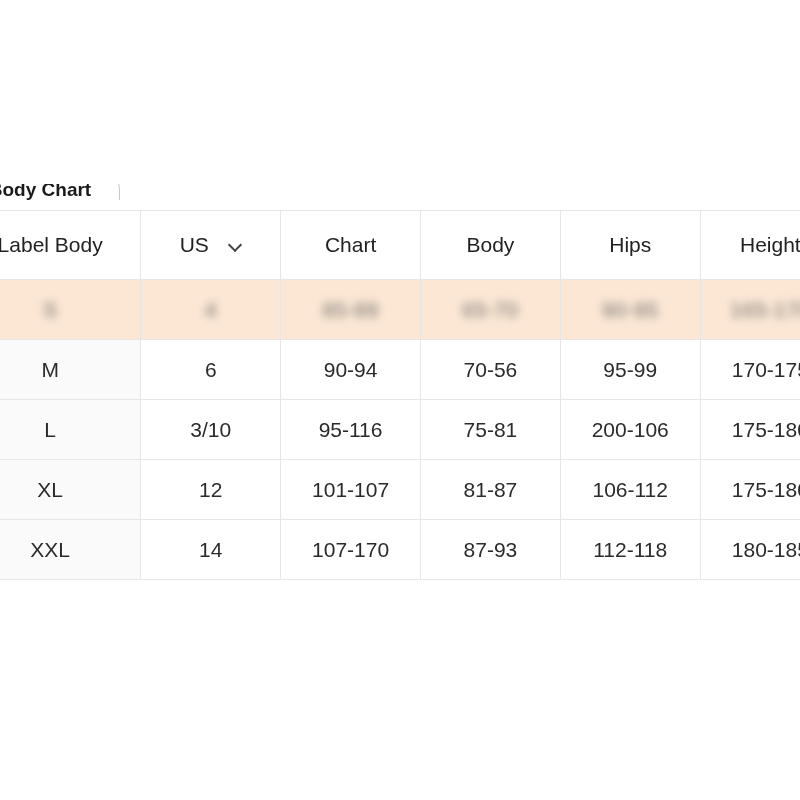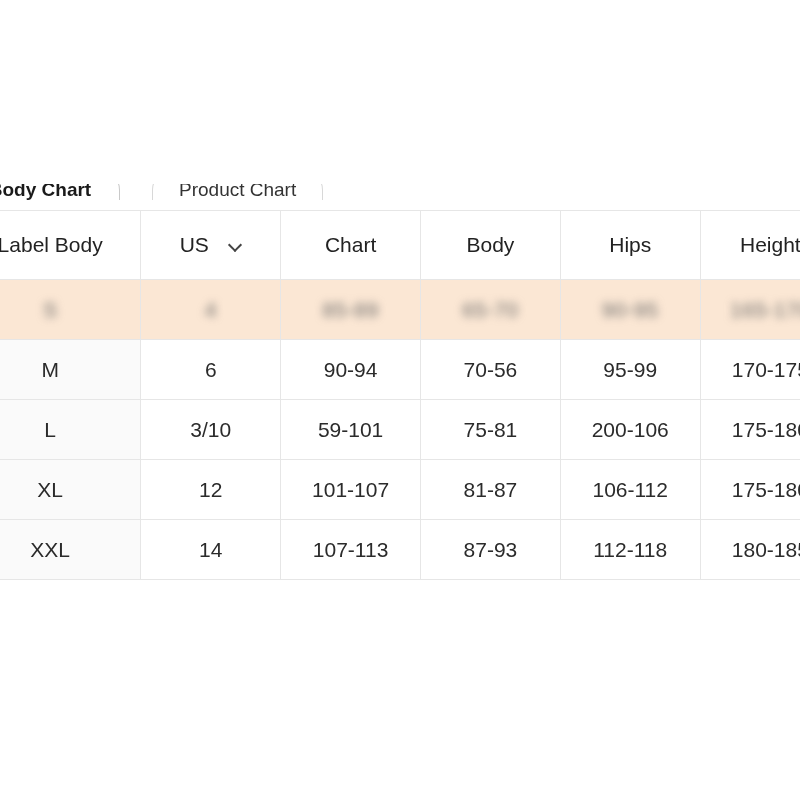--- a/index.html
+++ b/index.html
@@ -164,23 +164,20 @@
 </head>
 <body>
 
 <div id="stage">
 
   <div class="tabs-clip">
     <div class="tabs">
       <div class="tab active">
         <span>Body Chart</span>
       </div>
-      <div class="tab">
-        <span>Product Chart</span>
-      </div>
     </div>
     <div class="tabs-mask"></div>
   </div>
 
   <table class="size-table">
     <colgroup>
       <col class="c-label">
       <col class="c-us">
       <col class="c-gen">
       <col class="c-gen">
@@ -228,39 +225,39 @@
         <td><span>6</span></td>
         <td><span>90-94</span></td>
         <td><span>70-56</span></td>
         <td><span>95-99</span></td>
         <td><span>170-175</span></td>
       </tr>
 
       <tr>
         <td><span>L</span></td>
         <td><span>3/10</span></td>
-        <td><span>59-101</span></td>
+        <td><span>95-116</span></td>
         <td><span>75-81</span></td>
         <td><span>200-106</span></td>
         <td><span>175-180</span></td>
       </tr>
 
       <tr>
         <td><span>XL</span></td>
         <td><span>12</span></td>
         <td><span>101-107</span></td>
         <td><span>81-87</span></td>
         <td><span>106-112</span></td>
         <td><span>175-180</span></td>
       </tr>
 
       <tr>
         <td><span>XXL</span></td>
         <td><span>14</span></td>
-        <td><span>107-113</span></td>
+        <td><span>107-170</span></td>
         <td><span>87-93</span></td>
         <td><span>112-118</span></td>
         <td><span>180-185</span></td>
       </tr>
 
     </tbody>
   </table>
 
 </div>
 

